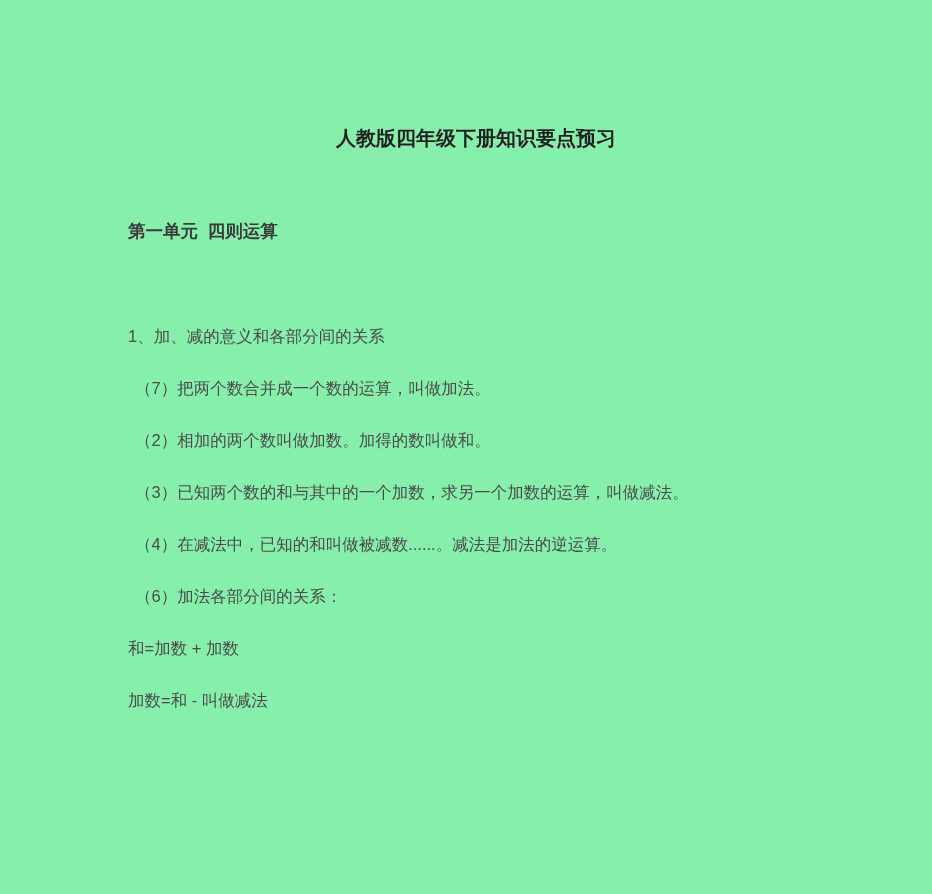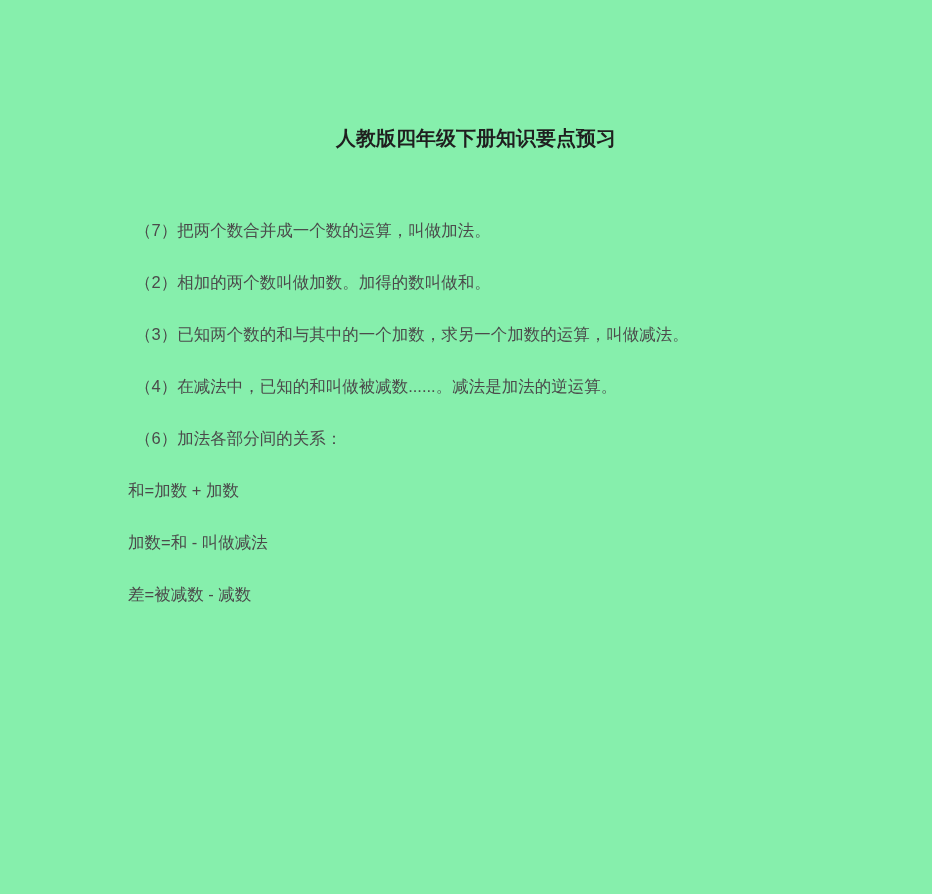--- a/index.html
+++ b/index.html
@@ -49,33 +49,34 @@
     padding-left: 7px;
   }
 </style>
 </head>
 <body>
 
 <div class="page">
 
   <h1 class="doc-title">人教版四年级下册知识要点预习</h1>
 
+  <h2 class="section-heading">第一单元  四则运算</h2>
 
+  <p class="para">1、加、减的意义和各部分间的关系</p>
 
   <p class="para indent">（7）把两个数合并成一个数的运算，叫做加法。</p>
 
   <p class="para indent">（2）相加的两个数叫做加数。加得的数叫做和。</p>
 
   <p class="para indent">（3）已知两个数的和与其中的一个加数，求另一个加数的运算，叫做减法。</p>
 
   <p class="para indent">（4）在减法中，已知的和叫做被减数......。减法是加法的逆运算。</p>
 
   <p class="para indent">（6）加法各部分间的关系：</p>
 
   <p class="para">和=加数 + 加数</p>
 
   <p class="para">加数=和 - 叫做减法</p>
 
 
-  <p class="para">差=被减数 - 减数</p>
 
 
 </div>
 
 </body></html>

